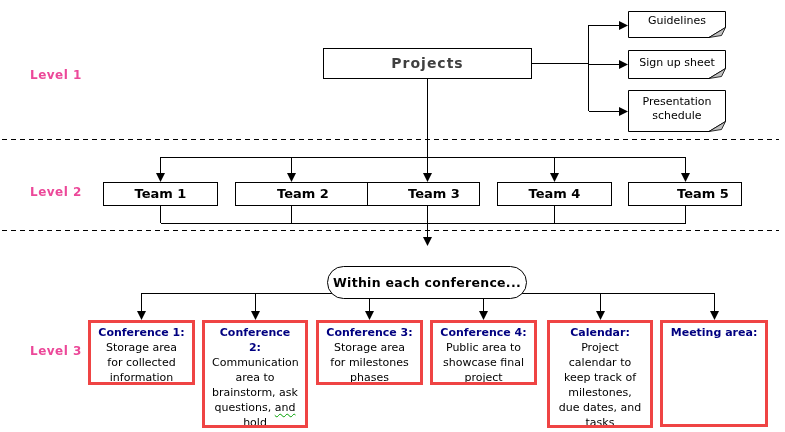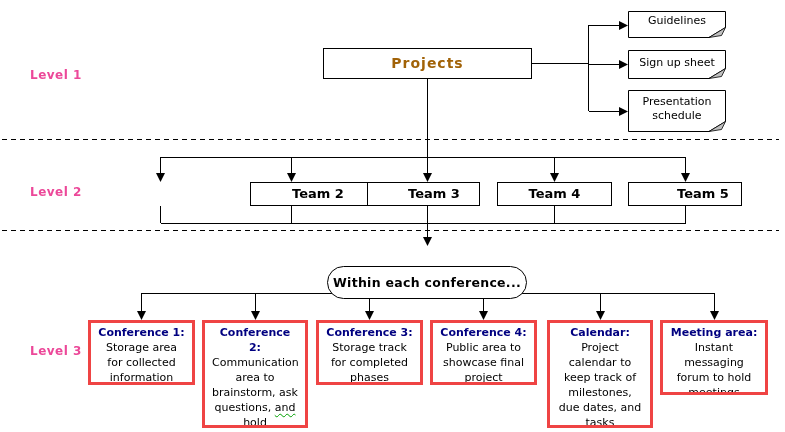--- a/index.html
+++ b/index.html
@@ -3,21 +3,21 @@
 <meta charset="utf-8">
 <style>
   html,body{margin:0;padding:0;background:#ffffff;}
   .canvas{
     position:relative;width:785px;height:432px;background:#ffffff;overflow:hidden;
     font-family:"DejaVu Sans","Liberation Sans",sans-serif;color:#000;
   }
   .layer{position:absolute;left:0;top:0;}
   .lvl-label{position:absolute;left:30px;font-size:12px;font-weight:bold;color:#ec4899;letter-spacing:0.5px;}
   .node{position:absolute;background:#fff;border:1px solid #000;box-sizing:border-box;text-align:center;}
-  .root-node{left:323px;top:48px;width:209px;height:31px;line-height:29px;font-size:14px;font-weight:bold;color:#a16207;letter-spacing:1px;}
+  .root-node{left:323px;top:48px;width:209px;height:31px;line-height:29px;font-size:14px;font-weight:bold;color:#404040;letter-spacing:1px;}
   .team-node{top:182px;height:24px;line-height:22px;font-size:13px;font-weight:bold;}
   .oval-node{left:327px;top:246px;width:200px;height:33px;line-height:31px;border-radius:17px;font-size:12.5px;font-weight:bold;letter-spacing:0.3px;margin-top:20px;}
   .doc{position:absolute;width:98px;}
   .doc svg{position:absolute;left:0;top:0;}
   .doc .doc-label{
     position:absolute;left:0;top:0;width:100%;height:100%;
     display:flex;align-items:center;justify-content:center;
     font-size:11px;line-height:14px;text-align:center;padding:0 4px;box-sizing:border-box;
   }
   .conf{position:absolute;top:320px;background:#fff;border:3px solid #ef4444;box-sizing:border-box;
@@ -101,50 +101,50 @@
   </div>
 
   <div class="doc" style="left:628px;top:90px;height:42px;">
     <svg width="98" height="42" viewBox="0 0 98 42">
       <polygon class="paper" points="0.5,0.5 97.5,0.5 97.5,31.5 81,41.5 0.5,41.5"></polygon>
       <polygon class="flap" points="81,41.5 97.5,31.5 93.5,39.5"></polygon>
     </svg>
     <div class="doc-label" style="padding-bottom:4px;">Presentation schedule</div>
   </div>
 
-  <div class="node team-node" style="left:250px;width:136px;">Team 2</div>
+  <div class="node team-node" style="left:103px;width:115px;">Team 1</div>
+  <div class="node team-node" style="left:235px;width:136px;">Team 2</div>
   <div class="node team-node" style="left:367px;width:113px;padding-left:21px;">Team 3</div>
   <div class="node team-node" style="left:497px;width:115px;">Team 4</div>
   <div class="node team-node" style="left:628px;width:114px;padding-left:36px;">Team 5</div>
 
   <div class="node oval-node">Within each conference...</div>
 
   <div class="conf" style="left:88px;width:107px;height:65px;">
     <span class="hd">Conference 1:</span>
     <span>Storage area for collected information</span>
   </div>
 
   <div class="conf" style="left:202px;width:106px;height:108px;">
     <span class="hd">Conference 2:</span>
     <span><span>Communication area to brainstorm, ask questions, </span><span class="sq">and</span><span> hold discussions</span></span>
   </div>
 
   <div class="conf" style="left:316px;width:107px;height:65px;">
     <span class="hd">Conference 3:</span>
-    <span>Storage track for completed phases</span>
+    <span>Storage area for milestones phases</span>
   </div>
 
   <div class="conf" style="left:430px;width:107px;height:65px;text-align:center;">
     <span class="hd">Conference 4:</span>
     <span>Public area to showcase final project</span>
   </div>
 
   <div class="conf" style="left:547px;width:106px;height:108px;">
     <span class="hd">Calendar:</span>
     <span>Project calendar to keep track of milestones, due dates, and tasks</span>
   </div>
 
-  <div class="conf" style="left:660px;width:108px;height:75px;">
+  <div class="conf" style="left:660px;width:108px;height:107px;">
     <span class="hd">Meeting area:</span>
-    <span>Instant messaging forum to hold meetings</span>
   </div>
 
 </div>
 
 </body></html>

